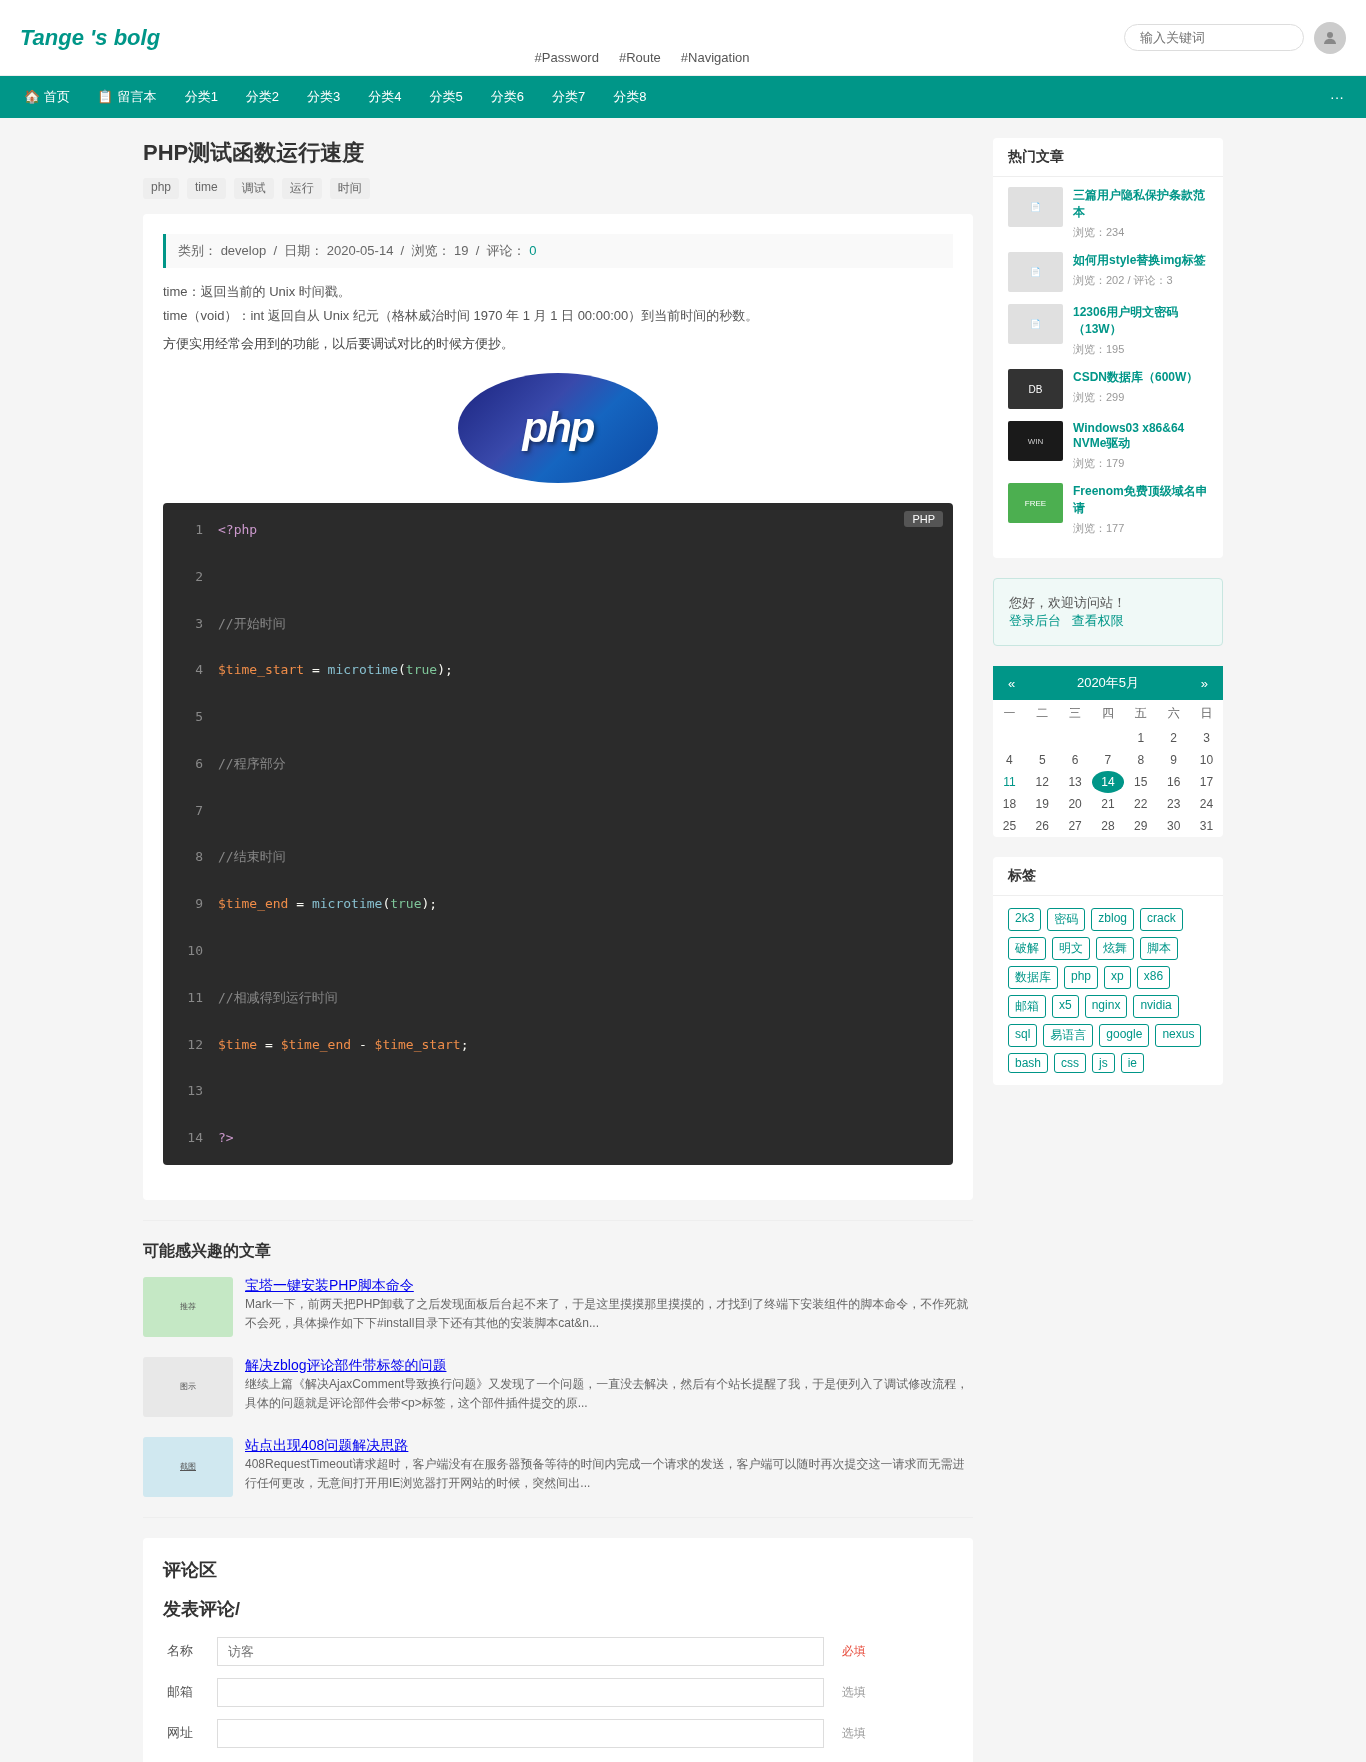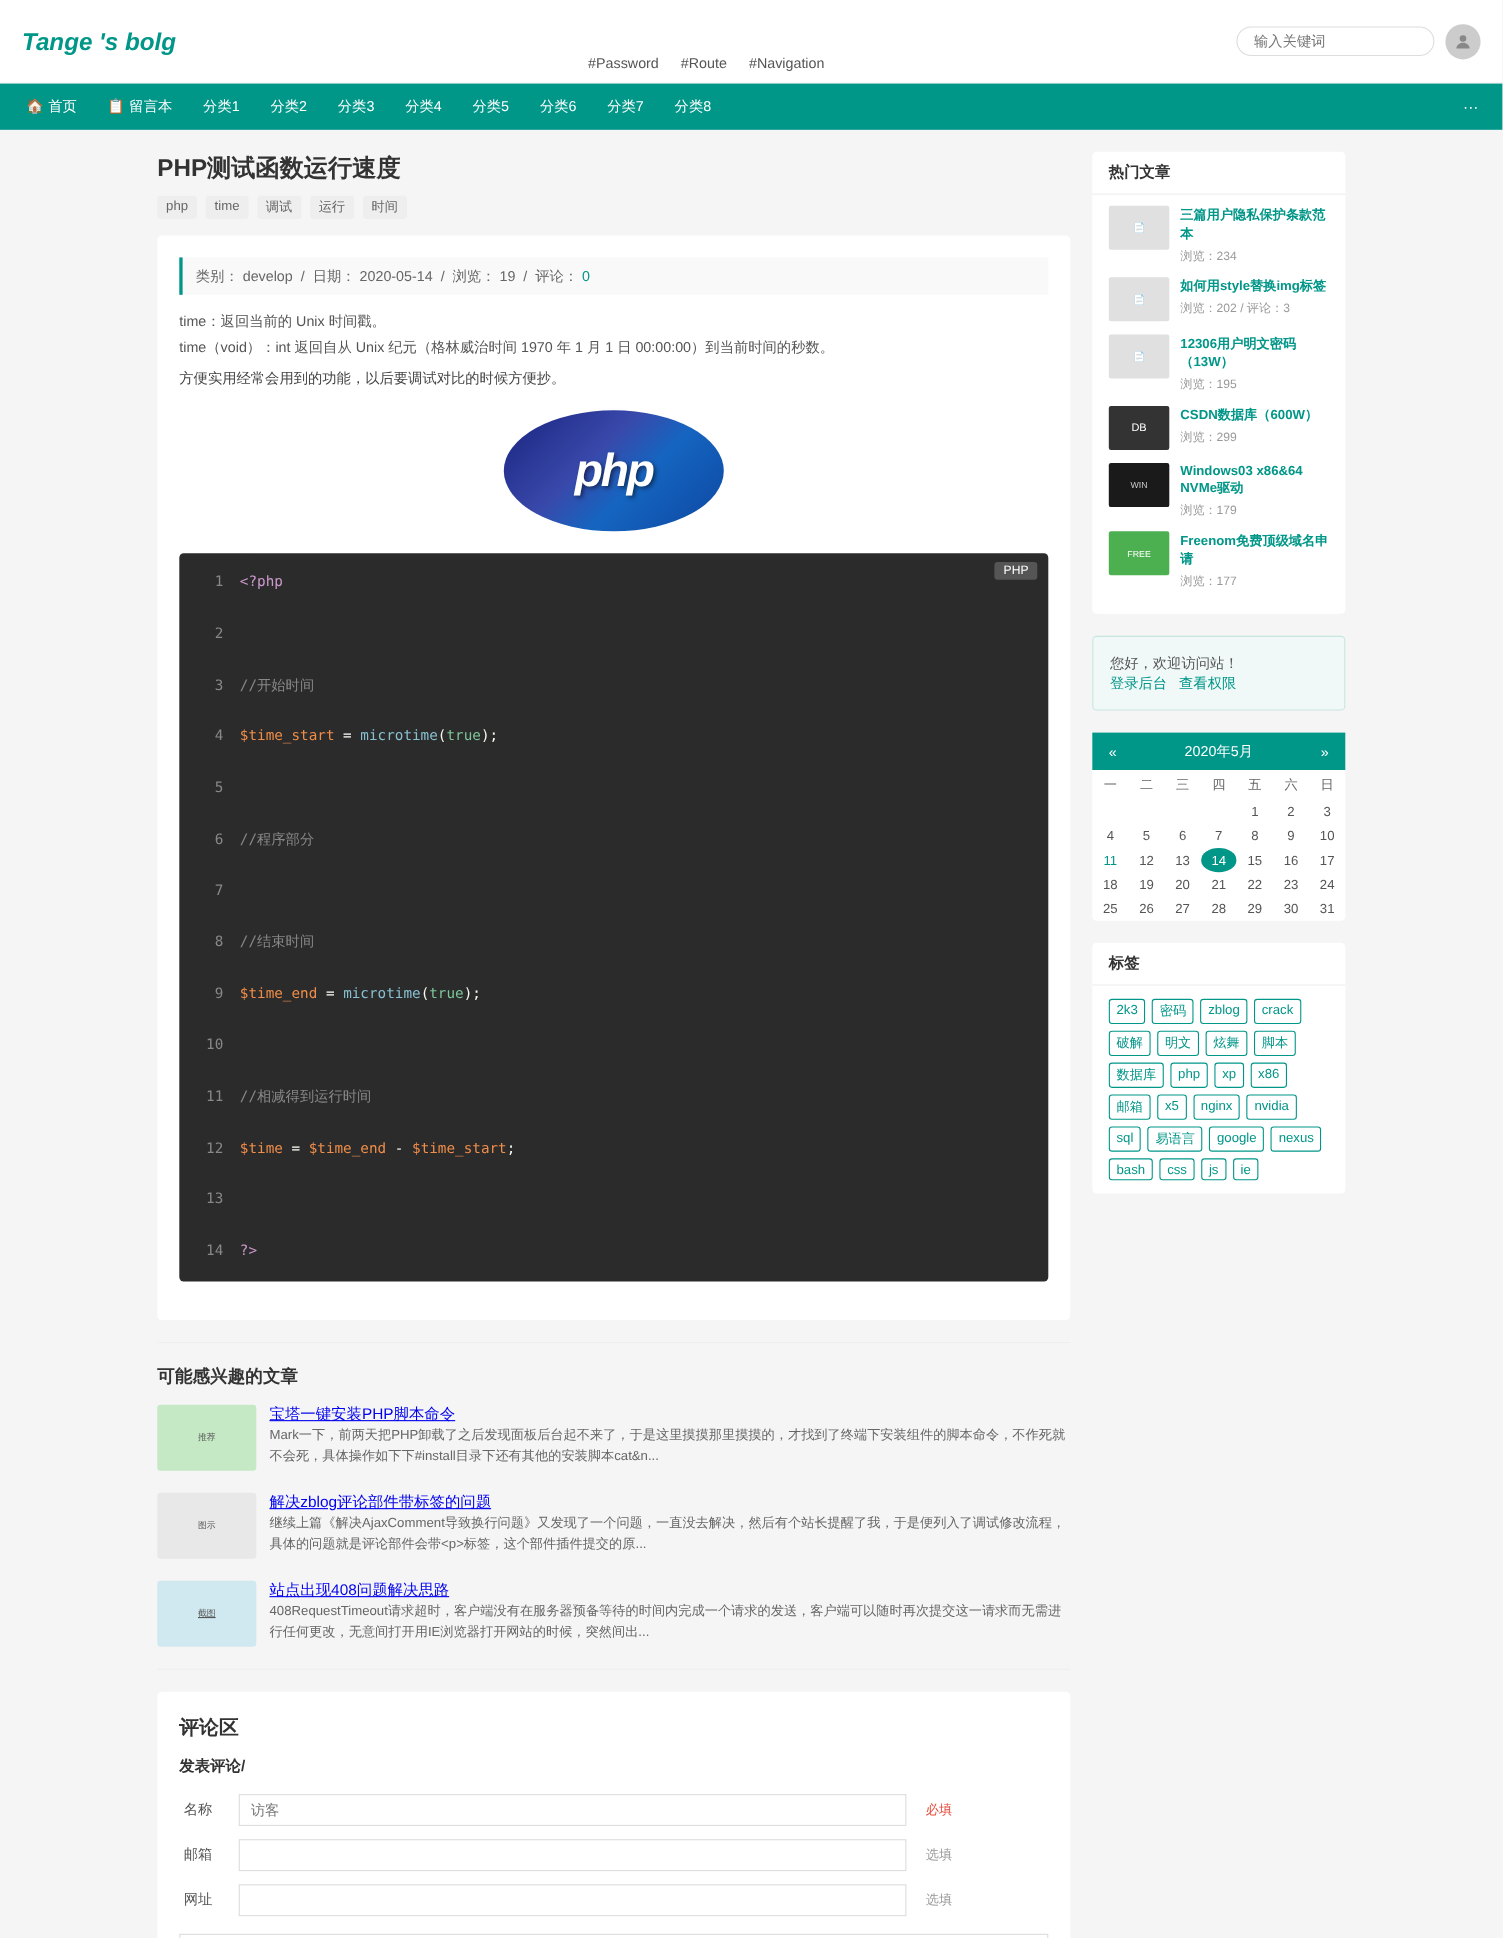--- a/index.html
+++ b/index.html
@@ -218,21 +218,21 @@
           <a href="#">站点出现408问题解决思路</a>
           <p>408RequestTimeout请求超时，客户端没有在服务器预备等待的时间内完成一个请求的发送，客户端可以随时再次提交这一请求而无需进行任何更改，无意间打开用IE浏览器打开网站的时候，突然间出...</p>
         </div>
       </div>
     </div>
 
     <hr class="divider">
 
     <div class="comment-section">
       <h3>评论区</h3>
-      <h4 style="font-size:14px; color:#333; margin-bottom:10px;">发表评论/</h4>
+      <h4 style="font-size:18px; color:#333; margin-bottom:10px;">发表评论/</h4>
 
       <table class="form-table">
         <tbody>
             <tr>
           <td class="label-cell">名称</td>
           <td>
             <input type="text" placeholder="访客" style="">
           </td>
           <td><span class="required">必填</span></td>
         </tr>

